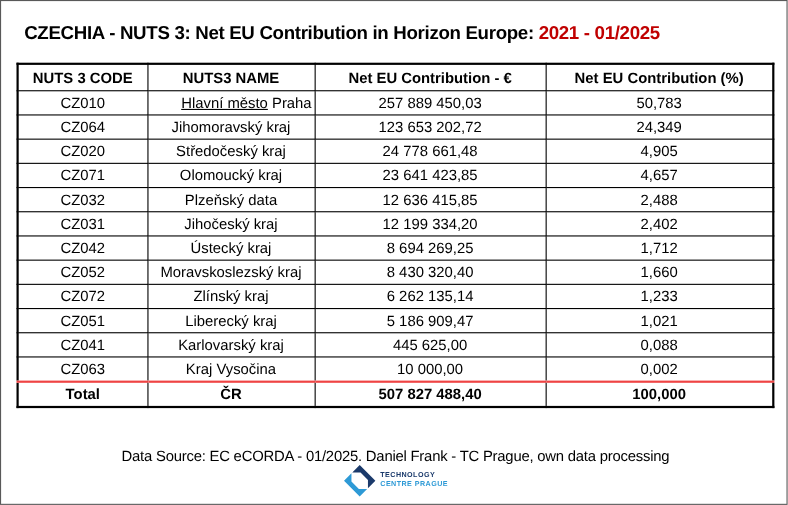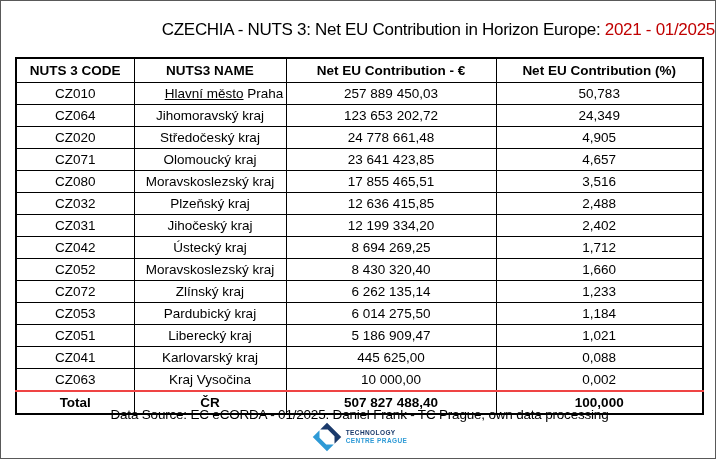--- a/index.html
+++ b/index.html
@@ -12,25 +12,24 @@
   .page {
     box-sizing: border-box;
     width: 716px; height: 459px;
     border: 1px solid #595959;
     background: #fff;
     position: relative;
   }
   .title {
     margin: 19px 0 0 21px;
     font-size: 17px;
-    font-weight: normal;
+    font-weight: bold;
     letter-spacing: -0.3px;
     white-space: nowrap;
     line-height: 20px;
-    text-align: right;
   }
   .title .period { color: #C00000; }
   table.nuts {
     margin: 17px 0 0 14px;
     border-collapse: collapse;
     table-layout: fixed;
     width: 687px;
     border: 2px solid #000;
   }
   table.nuts th, table.nuts td {
@@ -121,28 +120,22 @@
     <td>24 778 661,48</td>
     <td>4,905</td>
   </tr>
         <tr>
     <td>CZ071</td>
     <td>Olomoucký kraj</td>
     <td>23 641 423,85</td>
     <td>4,657</td>
   </tr>
         <tr>
-    <td>CZ080</td>
-    <td>Moravskoslezský kraj</td>
-    <td>17 855 465,51</td>
-    <td>3,516</td>
-  </tr>
-        <tr>
     <td>CZ032</td>
-    <td>Plzeňský kraj</td>
+    <td>Plzeňský data</td>
     <td>12 636 415,85</td>
     <td>2,488</td>
   </tr>
         <tr>
     <td>CZ031</td>
     <td>Jihočeský kraj</td>
     <td>12 199 334,20</td>
     <td>2,402</td>
   </tr>
         <tr>
@@ -155,26 +148,20 @@
     <td>CZ052</td>
     <td>Moravskoslezský kraj</td>
     <td>8 430 320,40</td>
     <td>1,660</td>
   </tr>
         <tr>
     <td>CZ072</td>
     <td>Zlínský kraj</td>
     <td>6 262 135,14</td>
     <td>1,233</td>
-  </tr>
-        <tr>
-    <td>CZ053</td>
-    <td>Pardubický kraj</td>
-    <td>6 014 275,50</td>
-    <td>1,184</td>
   </tr>
         <tr>
     <td>CZ051</td>
     <td>Liberecký kraj</td>
     <td>5 186 909,47</td>
     <td>1,021</td>
   </tr>
         <tr>
     <td>CZ041</td>
     <td>Karlovarský kraj</td>

